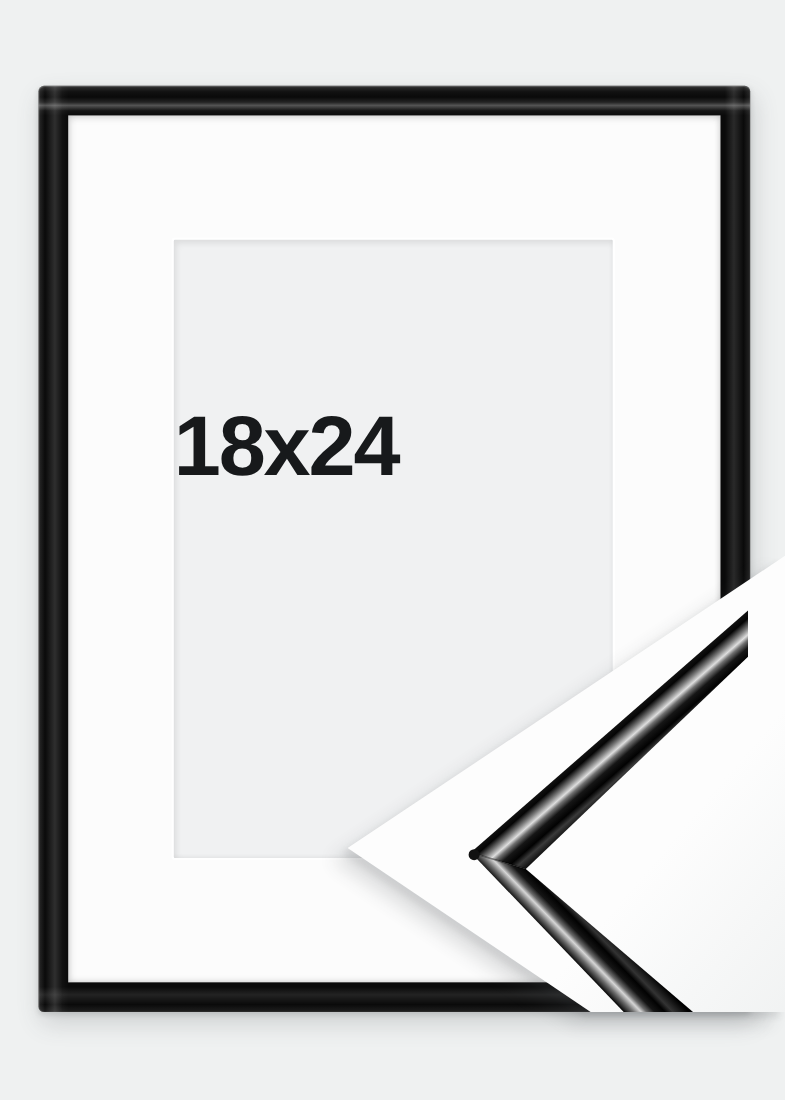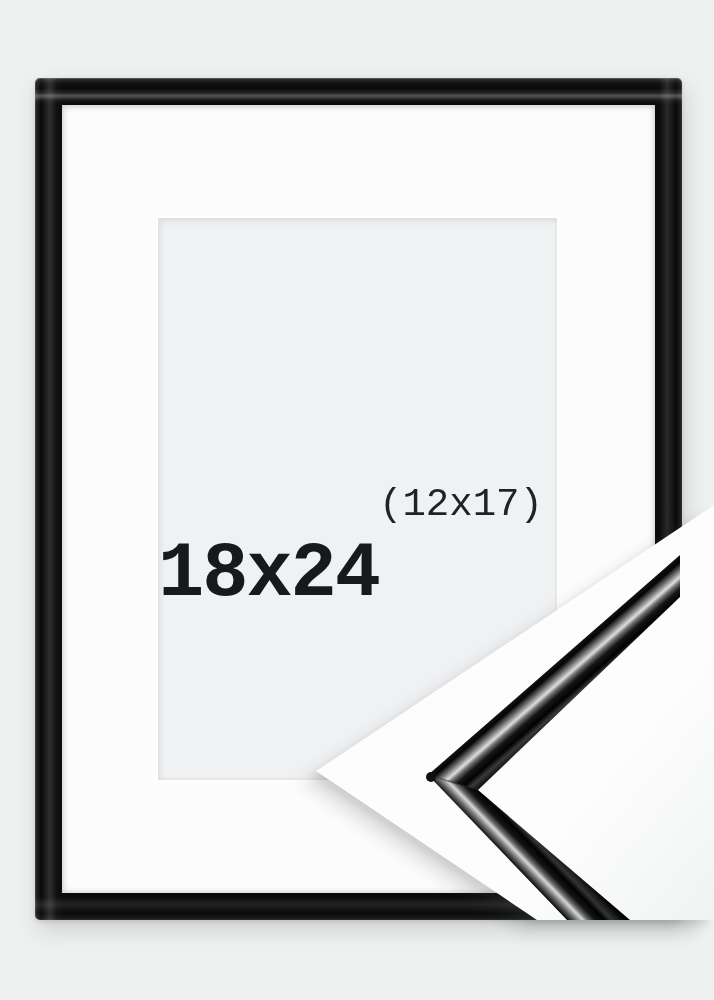--- a/index.html
+++ b/index.html
@@ -28,21 +28,21 @@
       rgba(255,255,255,0.10) 58%, rgba(255,255,255,0) 85%);}
 
   .mat{position:absolute;inset:27px;background:#fcfcfc;
     box-shadow:inset 0 3px 6px rgba(0,0,0,0.10), inset 3px 0 6px rgba(0,0,0,0.07),
                inset -3px 0 5px rgba(0,0,0,0.05), inset 0 -3px 5px rgba(0,0,0,0.05);}
 
   .aperture{position:absolute;left:96px;top:113px;width:399px;height:562px;
     background:#f0f1f2;border-radius:1px;
     box-shadow:0 0 0 2px rgba(255,255,255,0.9),
                inset 2px 3px 6px rgba(0,0,0,0.09), inset -1px -2px 3px rgba(0,0,0,0.04);
-    display:flex;flex-direction:row;align-items:center;font-family:Liberation Mono, monospace;}
+    display:flex;flex-direction:row;align-items:flex-start;}
   .size-main{margin-top:150px;font-size:77px;font-weight:700;letter-spacing:-2px;
     line-height:1;color:#17191b;}
   .size-sub{margin-top:13px;font-size:39px;font-weight:300;letter-spacing:0px;
     line-height:1;color:#202325;}
 
   
   .overlay{position:absolute;left:0;top:0;pointer-events:none;}
 </style>
 </head>
 <body>
@@ -51,21 +51,20 @@
 
   <div class="frame-outer">
     <div class="rail rail-top"></div>
     <div class="rail rail-left"></div>
     <div class="rail rail-right"></div>
     <div class="rail rail-bottom"></div>
 
     <div class="mat">
       <div class="aperture">
         <div class="size-main">18x24</div>
-        <div class="size-sub">(12x17)</div>
       </div>
     </div>
   </div>
 
   <svg class="overlay" width="714" height="1000" viewBox="0 0 714 1000">
     <defs>
       <linearGradient id="gRailU" gradientUnits="userSpaceOnUse" x1="551" y1="662" x2="585" y2="701">
         <stop offset="0" stop-color="#444444"></stop>
         <stop offset="0.06" stop-color="#141414"></stop>
         <stop offset="0.18" stop-color="#050505"></stop>

